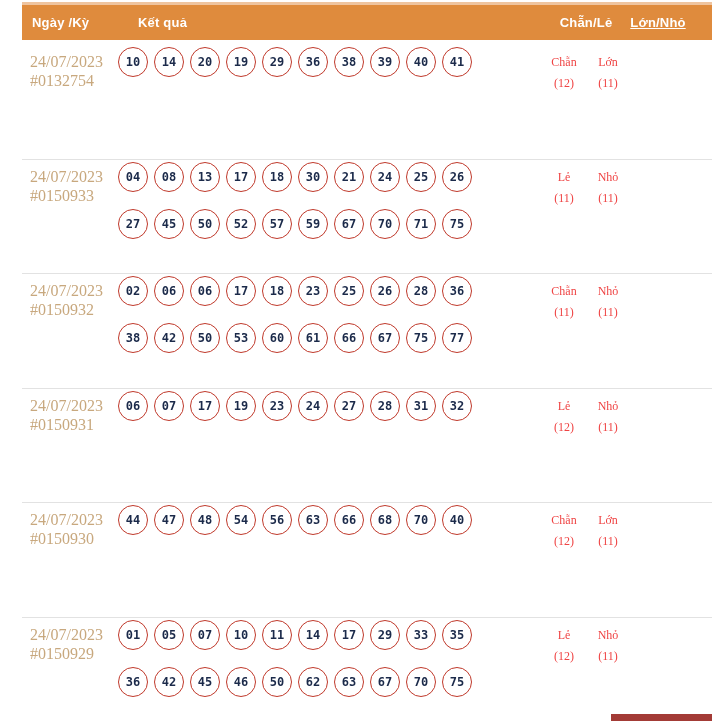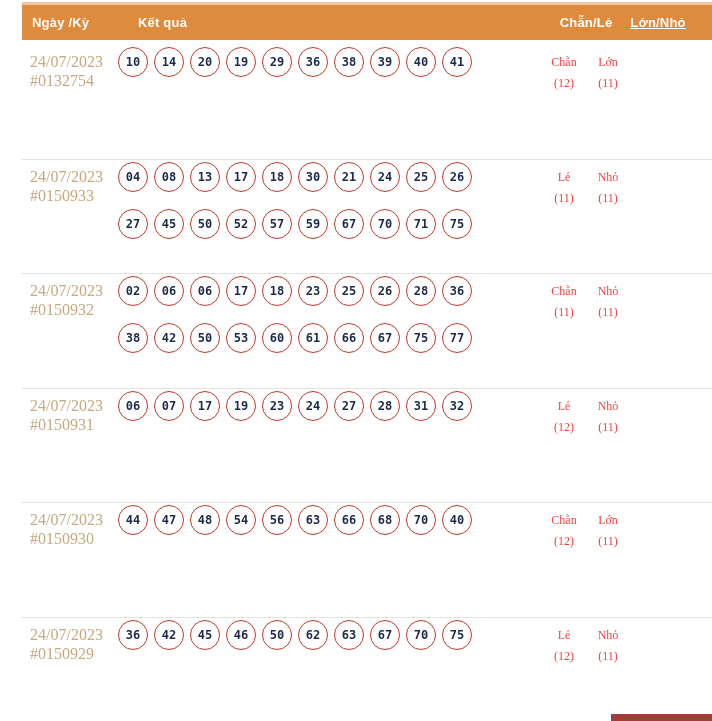--- a/index.html
+++ b/index.html
@@ -247,20 +247,21 @@
           <span class="s-line">(11)</span>
         </div>
       </div>
       <div class="row" style="top: 616.5px; height: 114.5px;">
         <div class="row-sep" style="top: 0px;"></div>
         <div class="cell-date">
           <span class="d-line">24/07/2023</span>
           <span class="d-line">#0150929</span>
         </div>
         <div class="cell-balls">
+          <div class="ball-line"><span class="ball">01</span><span class="ball">05</span><span class="ball">07</span><span class="ball">10</span><span class="ball">11</span><span class="ball">14</span><span class="ball">17</span><span class="ball">29</span><span class="ball">33</span><span class="ball">35</span></div>
           <div class="ball-line"><span class="ball">36</span><span class="ball">42</span><span class="ball">45</span><span class="ball">46</span><span class="ball">50</span><span class="ball">62</span><span class="ball">63</span><span class="ball">67</span><span class="ball">70</span><span class="ball">75</span></div>
         </div>
         <div class="cell-stat cell-parity">
           <span class="s-line">Lẻ</span>
           <span class="s-line">(12)</span>
         </div>
         <div class="cell-stat cell-size">
           <span class="s-line">Nhỏ</span>
           <span class="s-line">(11)</span>
         </div>

